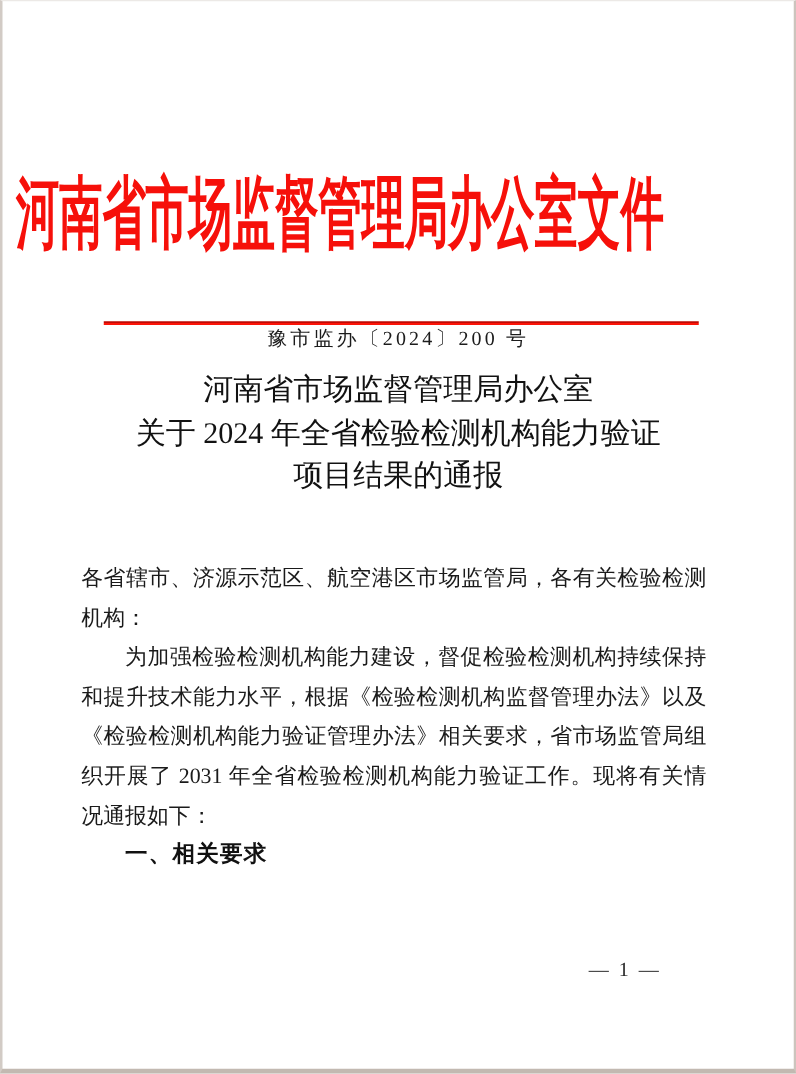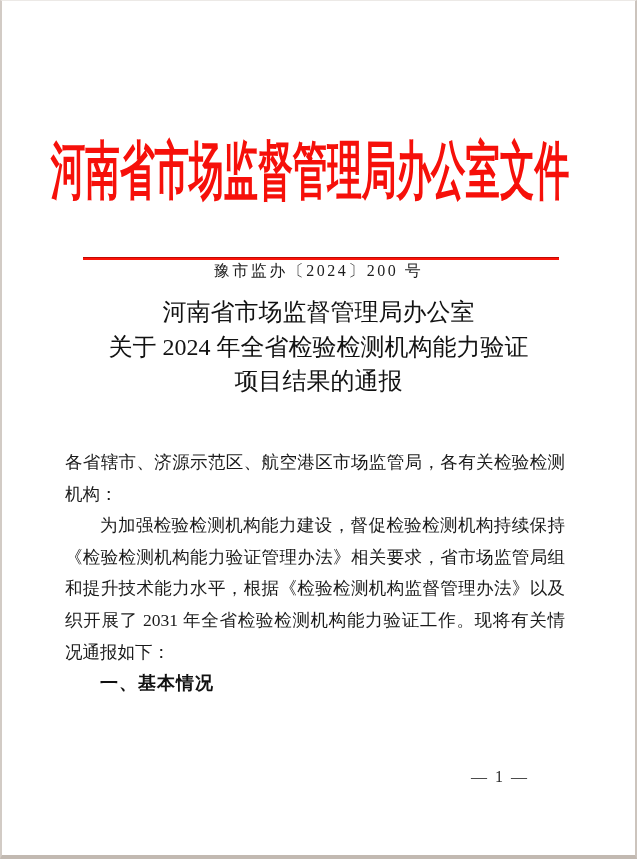--- a/index.html
+++ b/index.html
@@ -21,21 +21,20 @@
     font-family: "Liberation Serif", "DejaVu Serif", serif;
     color: #1b1b1b;
   }
 
   
   .red-header {
     position: absolute;
     top: 128px;
     left: 0;
     right: 17px;
-    text-align: center;
     white-space: nowrap;
   }
   .red-header .stretch {
     display: inline-block;
     font-family: "Liberation Serif", "DejaVu Serif", serif;
     font-weight: bold;
     font-size: 36px;
     color: #f6100a;
     letter-spacing: 0px;
     transform: scale(0.96, 1.75);
@@ -132,22 +131,22 @@
   <div class="title-block">
     <div>河南省市场监督管理局办公室</div>
     <div>关于 2024 年全省检验检测机构能力验证</div>
     <div>项目结果的通报</div>
   </div>
 
   <div class="body-block">
     <div class="bline just">各省辖市、济源示范区、航空港区市场监管局，各有关检验检测</div>
     <div class="bline">机构：</div>
     <div class="bline just ind">为加强检验检测机构能力建设，督促检验检测机构持续保持</div>
+    <div class="bline just">和提升技术能力水平，根据《检验检测机构监督管理办法》以及</div>
     <div class="bline just">《检验检测机构能力验证管理办法》相关要求，省市场监管局组</div>
-    <div class="bline just">和提升技术能力水平，根据《检验检测机构监督管理办法》以及</div>
     <div class="bline just">织开展了 2031 年全省检验检测机构能力验证工作。现将有关情</div>
     <div class="bline">况通报如下：</div>
-    <div class="bline heading ind">一、基本情况</div>
+    <div class="bline heading ind">一、相关要求</div>
   </div>
 
   <div class="page-number">— 1 —</div>
 
 </div>
 
 </body></html>

